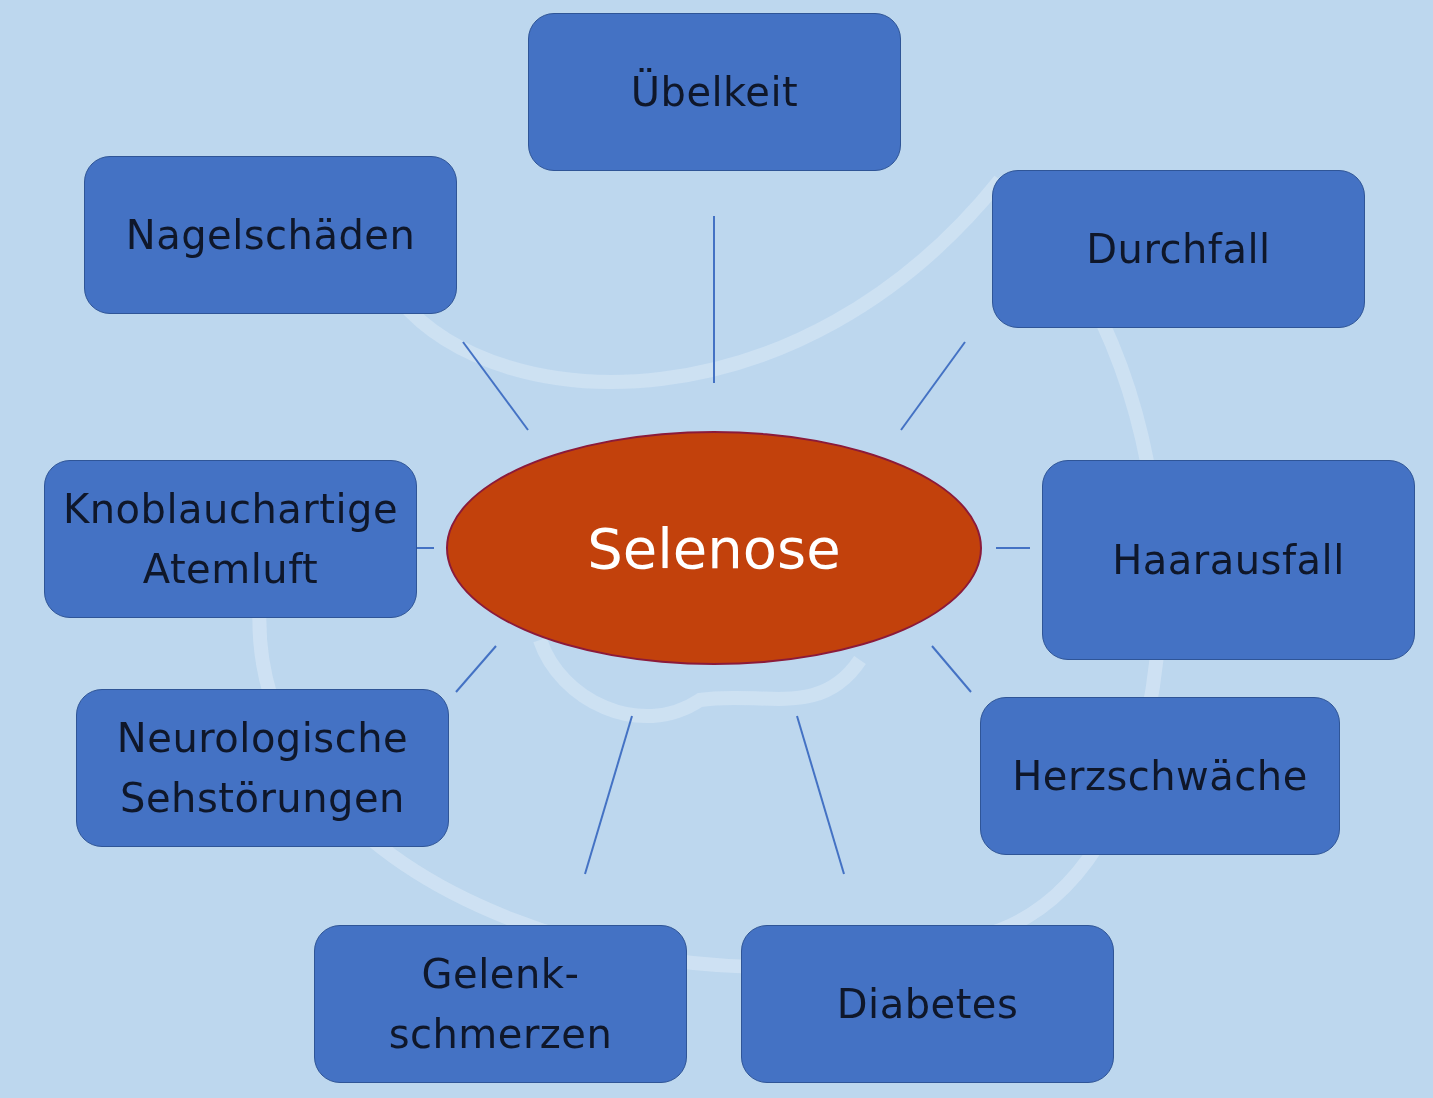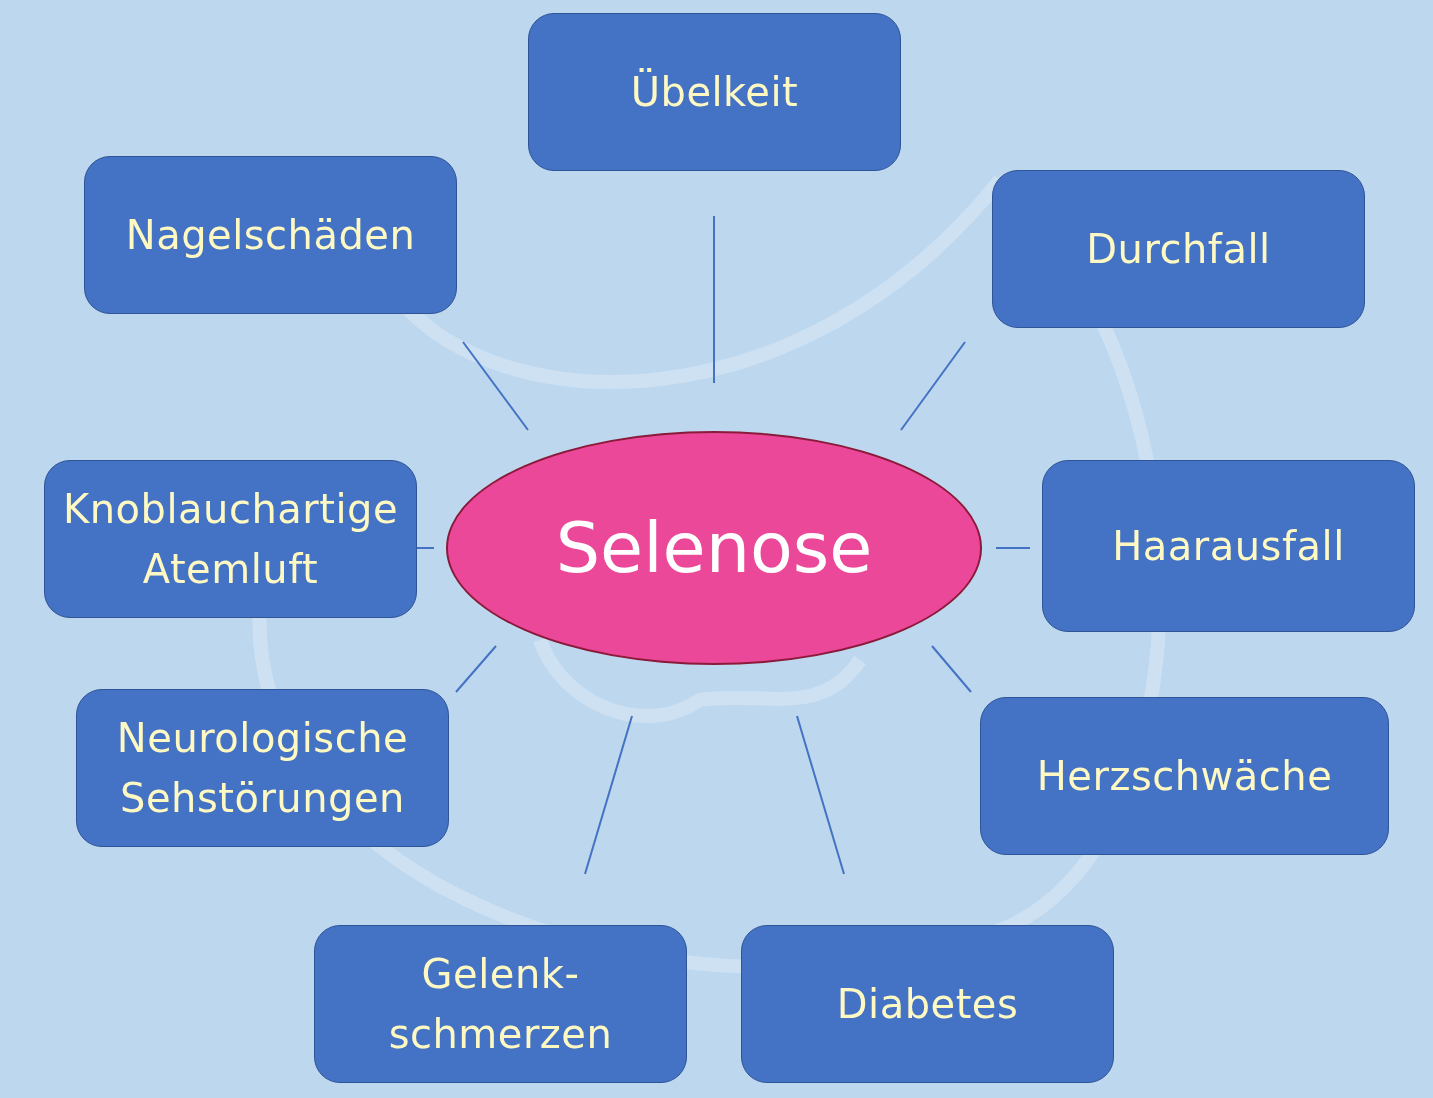--- a/index.html
+++ b/index.html
@@ -1,23 +1,23 @@
 <!DOCTYPE html>
 <html><head>
 <meta charset="utf-8">
 <style>
   html, body { margin:0; padding:0; }
   body { width:1433px; height:1098px; overflow:hidden; background:#bdd7ee; position:relative; font-family:"Liberation Sans", sans-serif; }
   .bg-svg { position:absolute; left:0; top:0; width:1433px; height:1098px; }
   .box { position:absolute; background:#4472c4; border:1.5px solid #2f5597; border-radius:26px; box-sizing:border-box;
-         display:flex; align-items:center; justify-content:center; text-align:center; color:#fef9c3;
+         display:flex; align-items:center; justify-content:center; text-align:center; color:#0f172a;
          font-family:"DejaVu Sans", sans-serif; font-size:40px; line-height:60px; letter-spacing:0.5px; white-space:pre-line; }
-  .ellipse { position:absolute; left:446px; top:431px; width:536px; height:234px; border-radius:50%; background:#ec4899;
+  .ellipse { position:absolute; left:446px; top:431px; width:536px; height:234px; border-radius:50%; background:#c2410c;
              border:2px solid #8b1a3a; box-sizing:border-box; display:flex; align-items:center; justify-content:center;
-             color:#fff; font-family:"DejaVu Sans", sans-serif; font-size:70px; }
+             color:#fff; font-family:"DejaVu Sans", sans-serif; font-size:56px; }
 </style>
 </head>
 <body>
 
 <svg class="bg-svg" viewBox="0 0 1433 1098">
   <g fill="none" stroke="#d2e4f4" stroke-width="14" opacity="0.8">
     <path d="M260 600 C 240 900, 700 1040, 1000 930 C 1180 860, 1210 500, 1080 280"></path>
     <path d="M400 300 C 500 420, 800 430, 1000 180"></path>
     <path d="M540 640 C 560 700, 640 740, 700 700 C 760 690, 820 720, 860 660"></path>
   </g>
@@ -33,22 +33,22 @@
     <line x1="463" y1="342" x2="528" y2="430"></line>
   </g>
 </svg>
 
 <div class="ellipse">
     <span>Selenose</span>
   </div>
 
 <div class="box" style="left:528px;top:13px;width:373px;height:158px;">Übelkeit</div>
 <div class="box" style="left:972px;top:170px;width:373px;height:158px;margin-left:20px;">Durchfall</div>
-<div class="box" style="left:1042px;top:460px;width:373px;height:172px;">Haarausfall</div>
-<div class="box" style="left:980px;top:697px;width:409px;height:158px;">Herzschwäche</div>
+<div class="box" style="left:1042px;top:460px;width:373px;height:200px;">Haarausfall</div>
+<div class="box" style="left:980px;top:697px;width:360px;height:158px;">Herzschwäche</div>
 <div class="box" style="left:741px;top:925px;width:373px;height:158px;">Diabetes</div>
 <div class="box" style="left:314px;top:925px;width:373px;height:158px;">Gelenk-
 schmerzen</div>
 <div class="box" style="left:76px;top:689px;width:373px;height:158px;">Neurologische
 Sehstörungen</div>
 <div class="box" style="left:13px;top:460px;width:373px;height:158px;margin-left:31px;">Knoblauchartige
 Atemluft</div>
 <div class="box" style="left:84px;top:156px;width:373px;height:158px;">Nagelschäden</div>
 
 </body></html>

